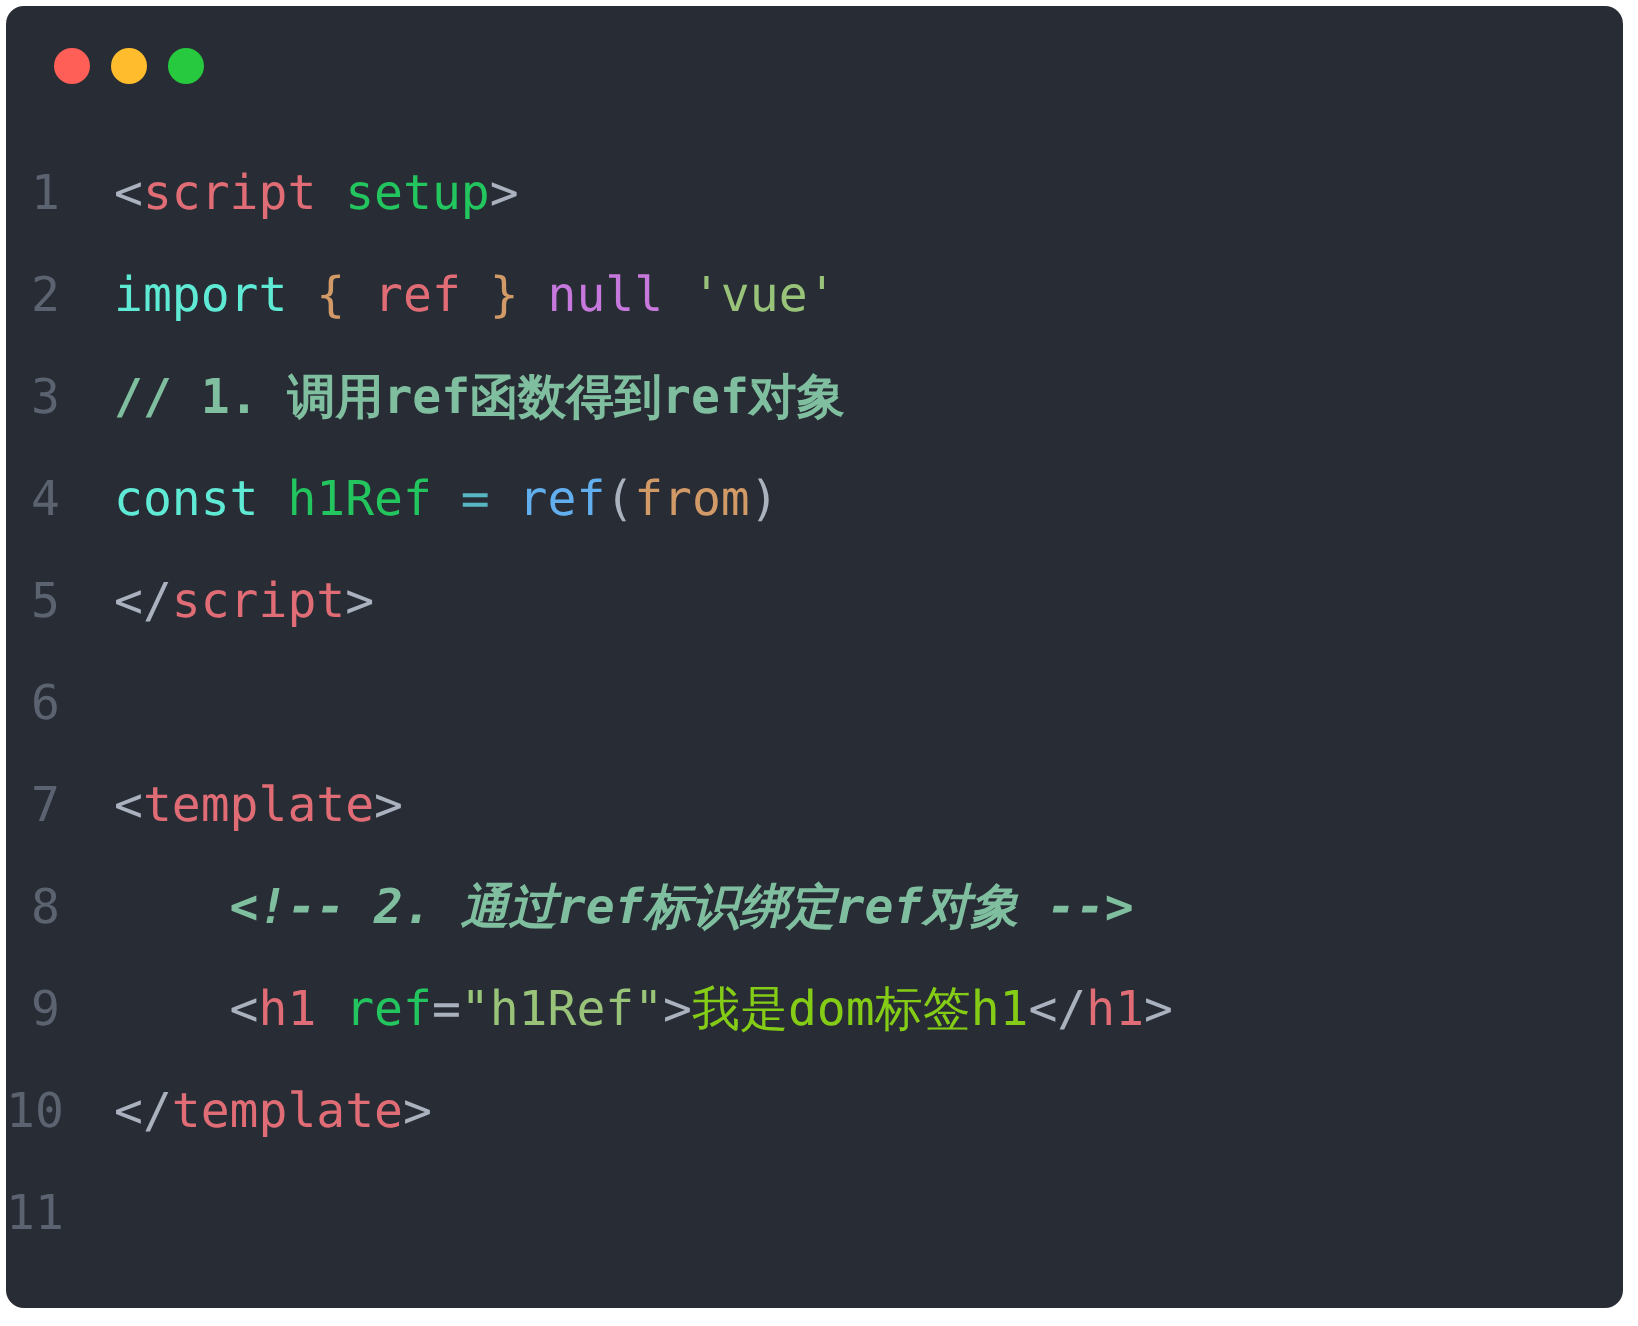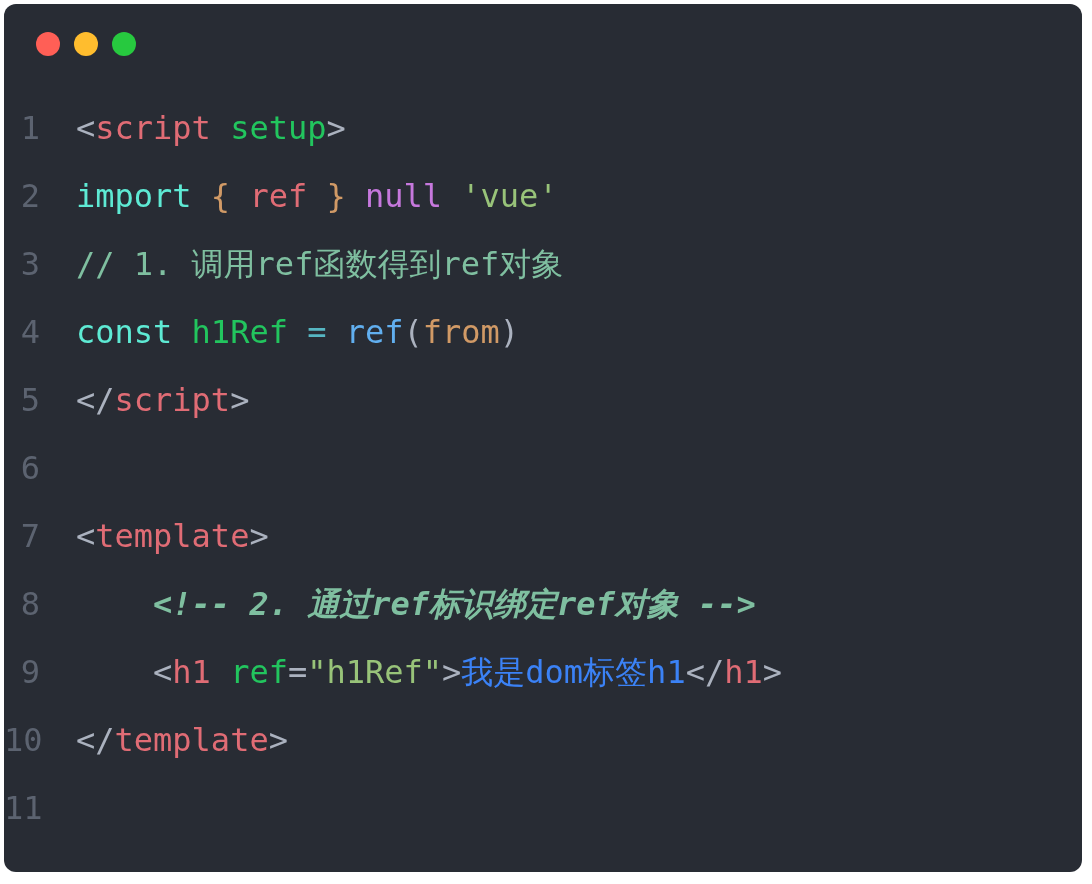--- a/index.html
+++ b/index.html
@@ -78,23 +78,23 @@
     
     
     .c-punct { color: #abb2bf; }
     .c-tag { color: #e06c75; }
     .c-attr { color: #22c55e; }
     .c-keyword { color: #5eead4; }
     .c-var { color: #e06c75; }
     .c-brace { color: #d19a66; }
     .c-func { color: #61afef; }
     .c-string { color: #98c379; }
-    .c-comment { color: #7fbfa0; font-weight: normal; text-align: center; }
+    .c-comment { color: #7fbfa0; font-weight: bold; text-align: center; }
     .c-const { color: #d19a66; }
-    .c-text { color: #3b82f6; text-align: right; }
+    .c-text { color: #84cc16; text-align: right; }
     .c-from { color: #c678dd; }
     .c-eq { color: #56b6c2; }
     .c-htmlcomment { color: #7fbfa0; font-weight: bold; font-style: italic; }
   </style>
 </head>
 <body>
 
 <div class="editor-window">
 
   <div class="title-bar">

